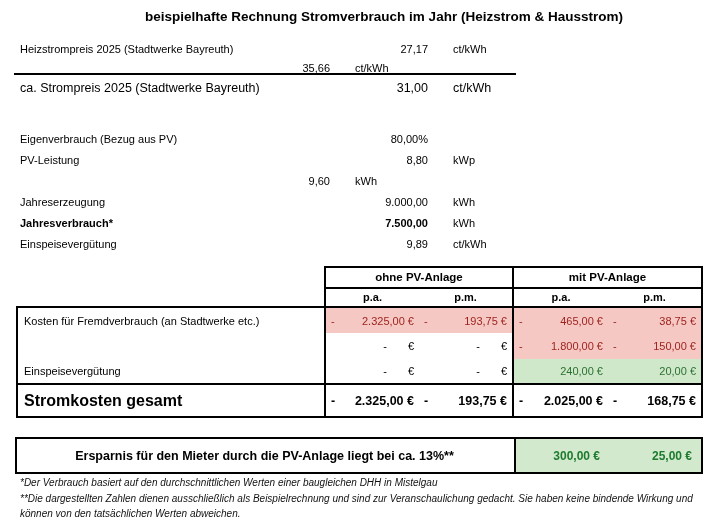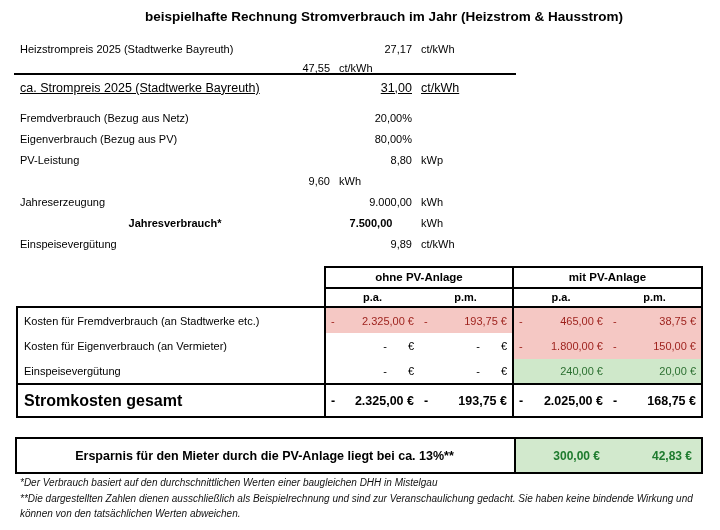--- a/index.html
+++ b/index.html
@@ -3,25 +3,25 @@
 <meta charset="utf-8">
 <style>
   html,body{margin:0;padding:0;background:#fff;}
   .sheet{
     position:relative;width:720px;height:530px;background:#fff;
     font-family:"Liberation Sans",sans-serif;color:#000;overflow:hidden;
   }
   .abs{position:absolute;box-sizing:border-box;}
   .title{top:9px;left:0;width:720px;text-align:center;font-weight:bold;font-size:13.5px;padding-left:48px;}
   
-  .lrow{left:20px;width:480px;display:grid;grid-template-columns:310px 82px auto;align-items:center;font-size:11px;height:19px;}
+  .lrow{left:20px;width:480px;display:grid;grid-template-columns:310px 82px auto;align-items:center;font-size:11px;height:19px;gap:16px;}
   .lrow .num{text-align:right;}
   .lrow .unit{padding-left:9px;}
-  .lrow.big{font-size:12.5px;height:21px;text-decoration:underline;}
-  .lrow.boldrow .lbl,.lrow.boldrow .num{font-weight:bold;text-align:center;}
+  .lrow.big{font-size:12.5px;height:21px;}
+  .lrow.boldrow .lbl,.lrow.boldrow .num{font-weight:bold;}
   .topline{left:14px;top:73px;width:502px;height:2px;background:#000;}
   
   .bg{background:var(--negative-bg,#f5c8c4);}
   .bg-pos{background:var(--positive-bg,#cfe8ca);}
   .bline{background:var(--border,#000);}
   .hgroup{display:flex;align-items:center;justify-content:center;font-weight:bold;font-size:11.5px;}
   .hsub{display:flex;align-items:center;justify-content:center;font-weight:bold;font-size:11px;}
   .ct-label{left:24px;width:298px;display:flex;align-items:center;font-size:11px;}
   .ct-label.total{font-weight:bold;font-size:16px;}
   .cell{display:flex;align-items:center;font-size:11px;padding:0 5px;}
@@ -50,35 +50,30 @@
 <div class="sheet">
 
   <div class="abs title">beispielhafte Rechnung Stromverbrauch im Jahr (Heizstrom &amp; Hausstrom)</div>
 
   <div class="abs lrow" style="top:39px">
     <span class="lbl">Heizstrompreis 2025 (Stadtwerke Bayreuth)</span>
     <span class="num">27,17</span>
     <span class="unit">ct/kWh</span>
   </div>
   <div class="abs lrow" style="top:58px">
-    <span class="num">47,55</span>
+    <span class="num">35,66</span>
     <span class="unit">ct/kWh</span>
   </div>
   <div class="abs topline"></div>
   <div class="abs lrow big" style="top:77px">
     <span class="lbl">ca. Strompreis 2025 (Stadtwerke Bayreuth)</span>
     <span class="num">31,00</span>
     <span class="unit">ct/kWh</span>
   </div>
 
-  <div class="abs lrow" style="top:108px">
-    <span class="lbl">Fremdverbrauch (Bezug aus Netz)</span>
-    <span class="num">20,00%</span>
-    <span class="unit"></span>
-  </div>
   <div class="abs lrow" style="top:129px">
     <span class="lbl">Eigenverbrauch (Bezug aus PV)</span>
     <span class="num">80,00%</span>
     <span class="unit"></span>
   </div>
   <div class="abs lrow" style="top:150px">
     <span class="lbl">PV-Leistung</span>
     <span class="num">8,80</span>
     <span class="unit">kWp</span>
   </div>
@@ -117,21 +112,20 @@
   <div class="abs bline" style="left:701px;top:266px;width:2px;height:152px"></div>
 
   <div class="abs hgroup" style="left:326px;top:267px;width:186px;height:20px">ohne PV-Anlage</div>
   <div class="abs hgroup" style="left:514px;top:267px;width:187px;height:20px">mit PV-Anlage</div>
   <div class="abs hsub" style="left:326px;top:288px;width:93px;height:18px">p.a.</div>
   <div class="abs hsub" style="left:419px;top:288px;width:93px;height:18px">p.m.</div>
   <div class="abs hsub" style="left:514px;top:288px;width:94px;height:18px">p.a.</div>
   <div class="abs hsub" style="left:608px;top:288px;width:93px;height:18px">p.m.</div>
 
   <div class="abs ct-label r1">Kosten für Fremdverbrauch (an Stadtwerke etc.)</div>
-  <div class="abs ct-label r2">Kosten für Eigenverbrauch (an Vermieter)</div>
   <div class="abs ct-label r3">Einspeisevergütung</div>
   <div class="abs ct-label total rt">Stromkosten gesamt</div>
 
   <div class="abs cell neg c1 r1">
     <span>-</span>
     <span>2.325,00 €</span>
   </div>
   <div class="abs cell neg c2 r1">
     <span>-</span>
     <span>193,75 €</span>
@@ -196,19 +190,19 @@
   <div class="abs cell tneg c4 rt">
     <span>-</span>
     <span>168,75 €</span>
   </div>
 
   <div class="abs savings-box"></div>
   <div class="abs savings-green"></div>
   <div class="abs savings-divider"></div>
   <div class="abs savings-label">Ersparnis für den Mieter durch die PV-Anlage liegt bei ca. 13%**</div>
   <div class="abs savings-val sv-pa">300,00 €</div>
-  <div class="abs savings-val sv-pm">42,83 €</div>
+  <div class="abs savings-val sv-pm">25,00 €</div>
 
   <div class="abs fn" style="top:493px">**Die dargestellten Zahlen dienen ausschließlich als Beispielrechnung und sind zur Veranschaulichung gedacht. Sie haben keine bindende Wirkung und</div>
   <div class="abs fn" style="top:477px">*Der Verbrauch basiert auf den durchschnittlichen Werten einer baugleichen DHH in Mistelgau</div>
   <div class="abs fn" style="top:508px">können von den tatsächlichen Werten abweichen.</div>
 
 </div>
 
 </body></html>

